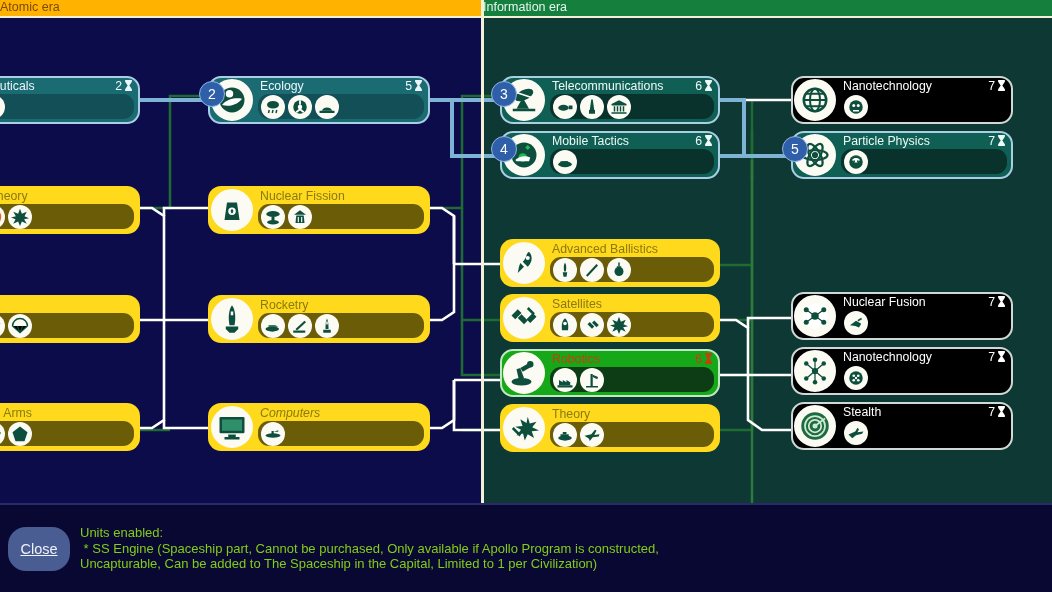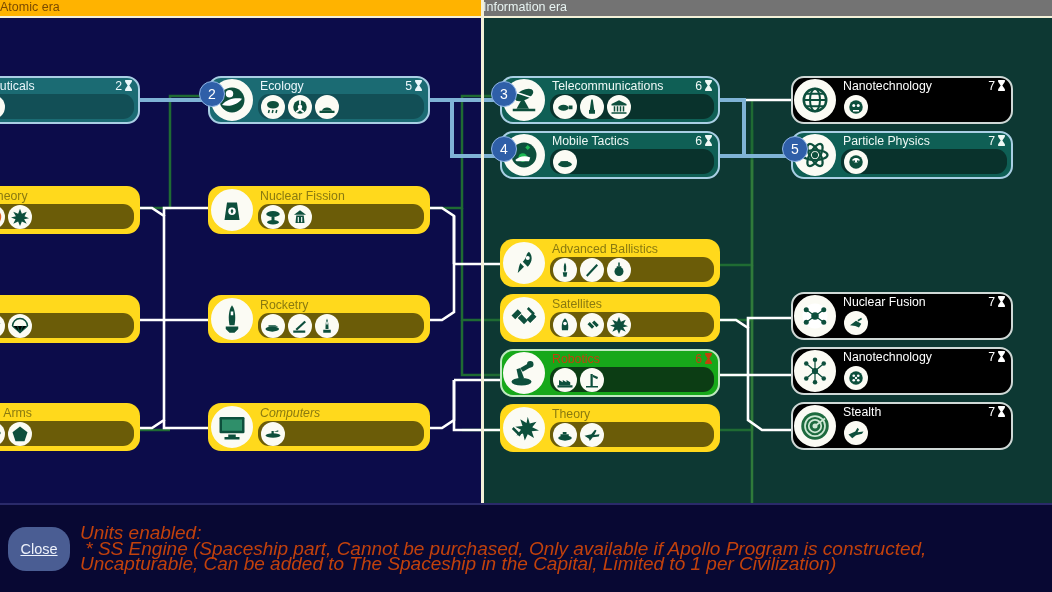--- a/index.html
+++ b/index.html
@@ -11,35 +11,35 @@
   #root{ position:absolute; inset:0; width:1052px; height:592px; overflow:hidden; }
 
   
   .era-bg{ position:absolute; top:0; }
   .era-atomic-bg{ left:0; width:483px; height:503px; background:#0c0c4a; }
   .era-info-bg{ left:483px; width:569px; height:503px; background:#0d3833; }
 
   .era-head{ position:absolute; top:0; height:16px; line-height:15px;
              text-align:left; font-size:12.5px; }
   .era-head-atomic{ left:0; width:483px; background:#ffb300; color:#7a4a00; }
-  .era-head-info{ left:483px; width:569px; background:#737373; color:#e8f4f2; }
+  .era-head-info{ left:483px; width:569px; background:#15803d; color:#e8f4f2; }
   .era-head-rule{ position:absolute; left:0; width:1052px; top:16px; height:2px;
                   background:#f3f0d8; }
   .era-divider{ position:absolute; left:481px; top:0; width:3px; height:503px;
                 background:#f3f0d8; }
 
   
   .bottom-bar{ position:absolute; left:0; top:503px; width:1052px; height:89px;
                background:#080833; border-top:2px solid #2a2a6a; }
   .close-btn{ position:absolute; left:8px; top:22px; width:62px; height:44px;
               border-radius:18px; background:#4a5d93; color:#eef2fb;
               font-size:14.5px; display:flex; align-items:center; justify-content:center;
               cursor:pointer;text-decoration:underline; }
   .units-block{ position:absolute; left:80px; top:20px; width:720px;
-                color:#c2410c; font-size:19px; line-height:15.6px;font-style:italic; }
+                color:#84cc16; font-size:13px; line-height:15.6px; }
   .units-block .ln{ white-space:pre; }
 
   
   .tech{ position:absolute; height:48px; border-radius:13px; }
   .tech .shell{ position:absolute; inset:0; border-radius:13px; }
   .tech .title{ position:absolute; left:52px; top:3px; right:8px; font-size:12.3px;
                 white-space:nowrap; overflow:hidden; }
   .tech .turns{ position:absolute; right:7px; top:3px; font-size:12.3px; white-space:nowrap; }
   .tech .body{ position:absolute; left:50px; top:18px; right:6px; bottom:5px;
                border-radius:11px; display:flex; align-items:center; padding-left:3px; gap:3px; }

